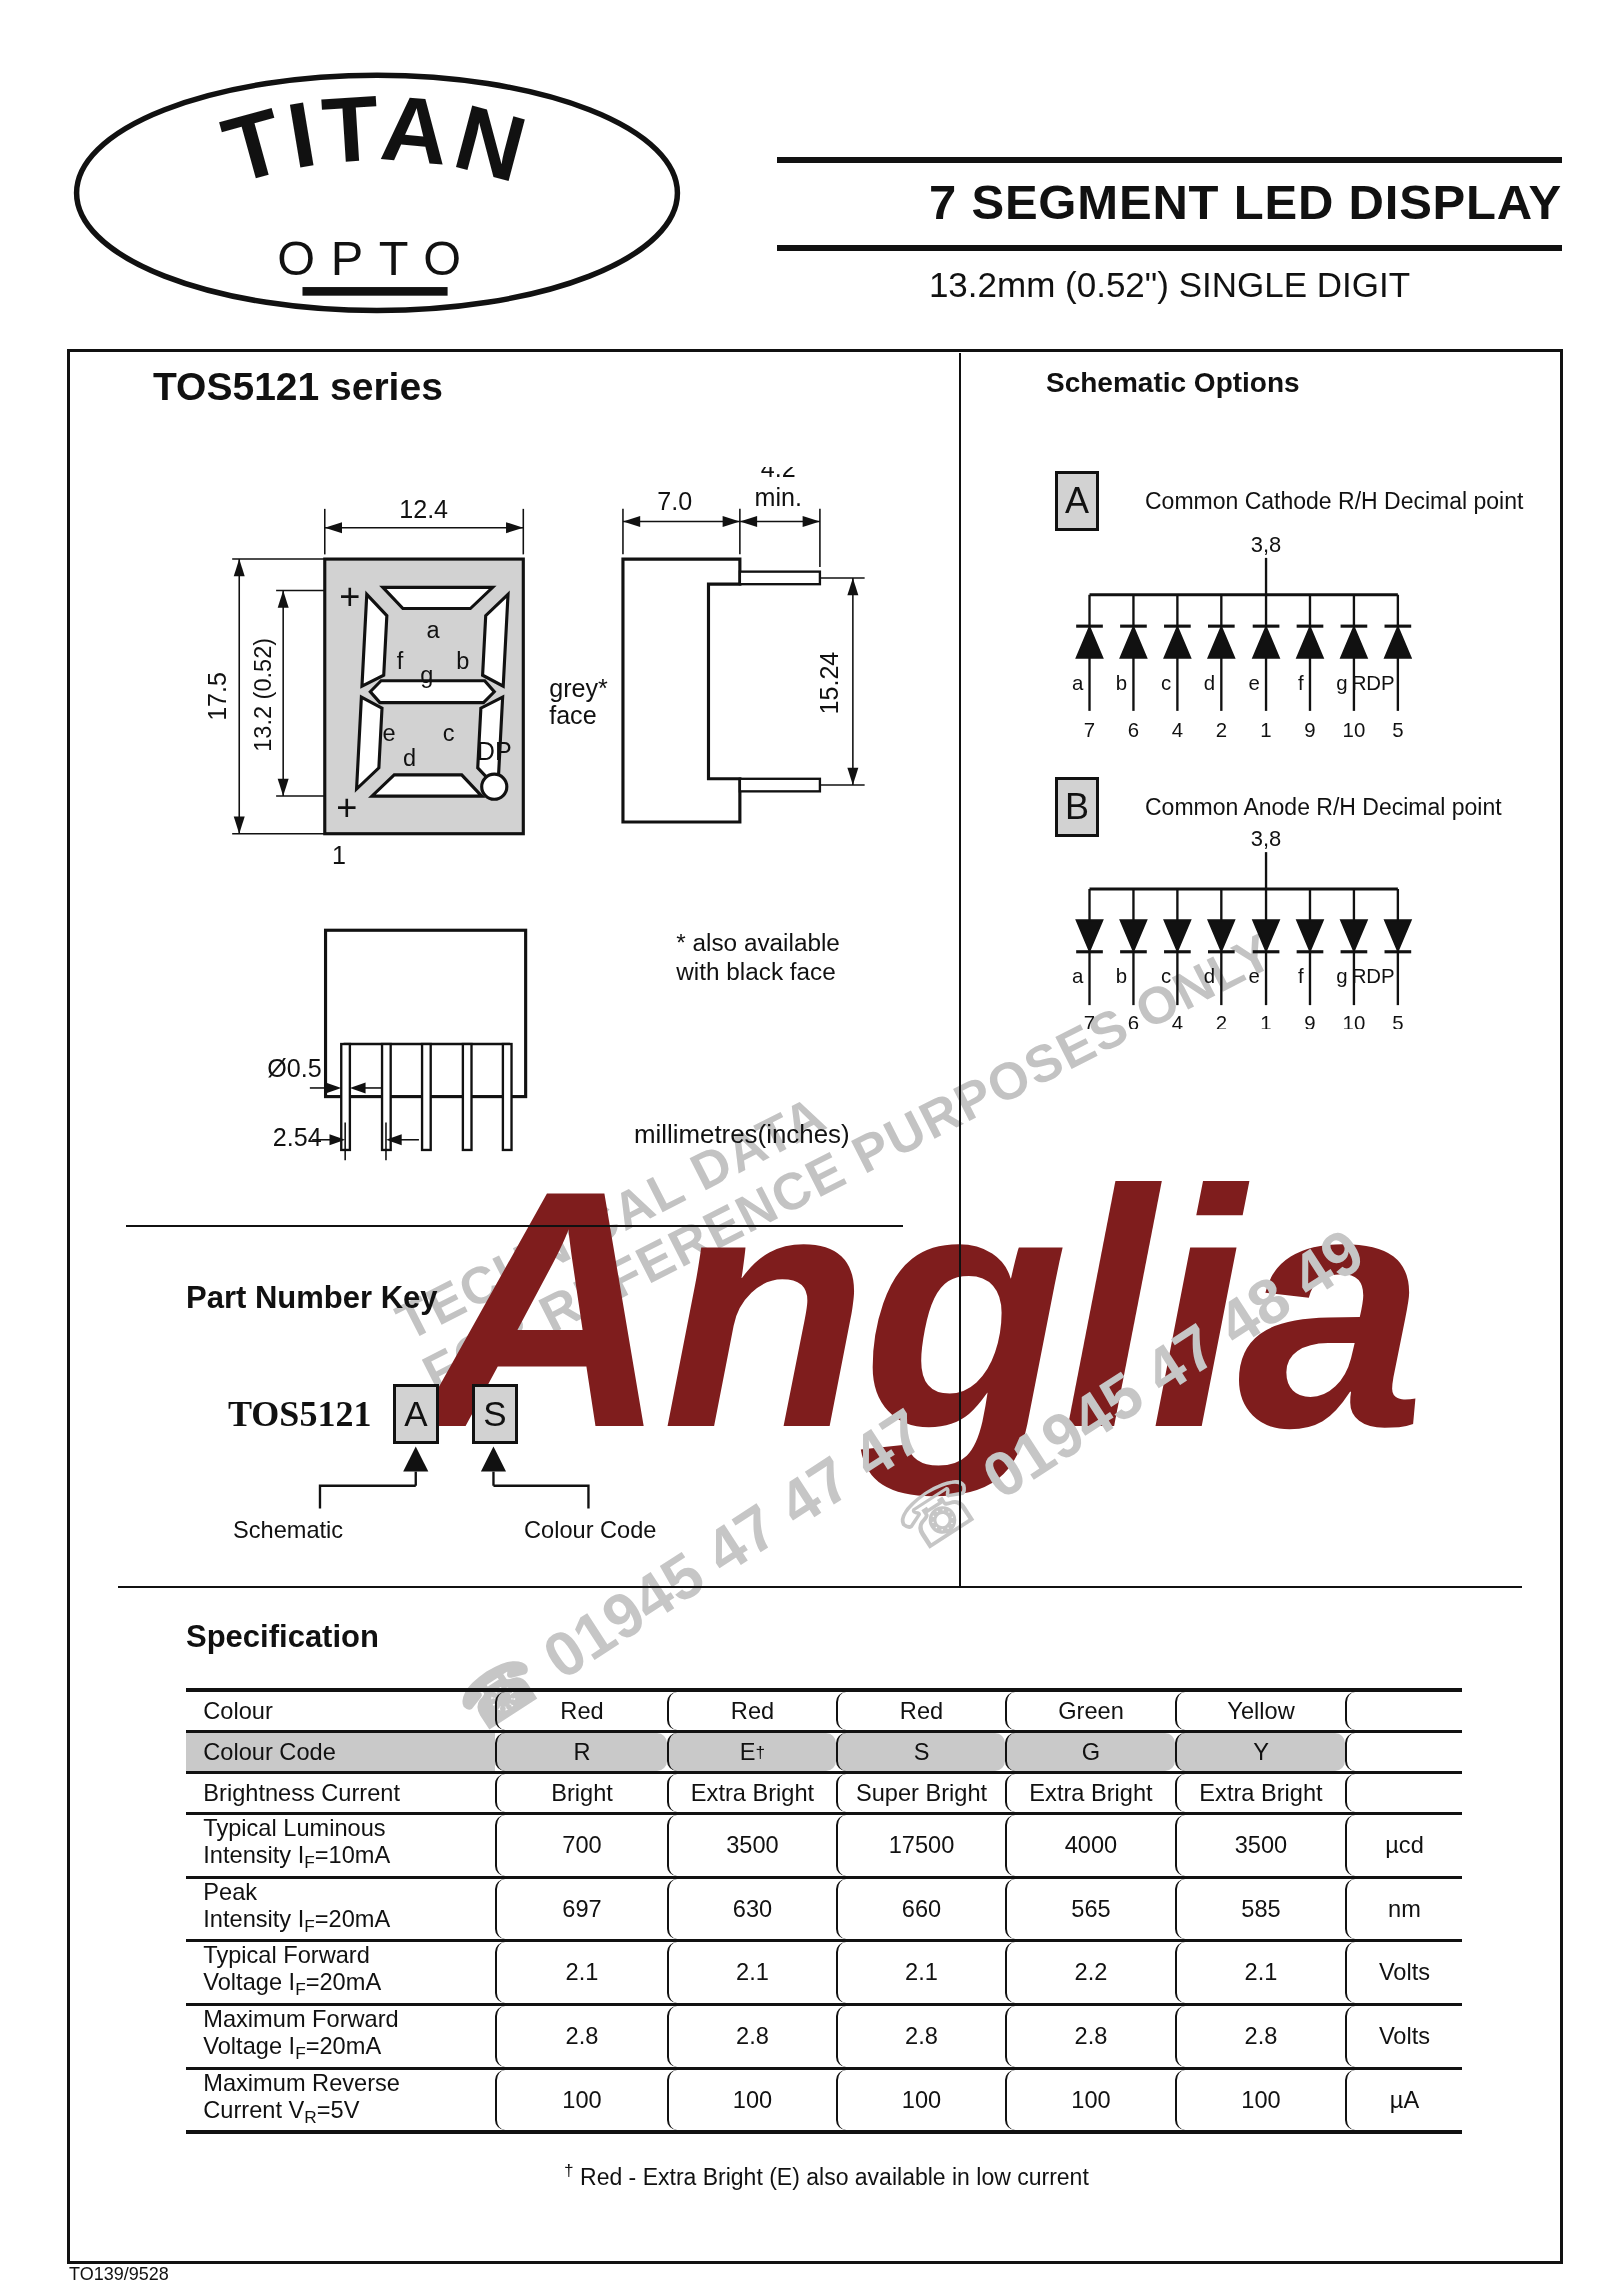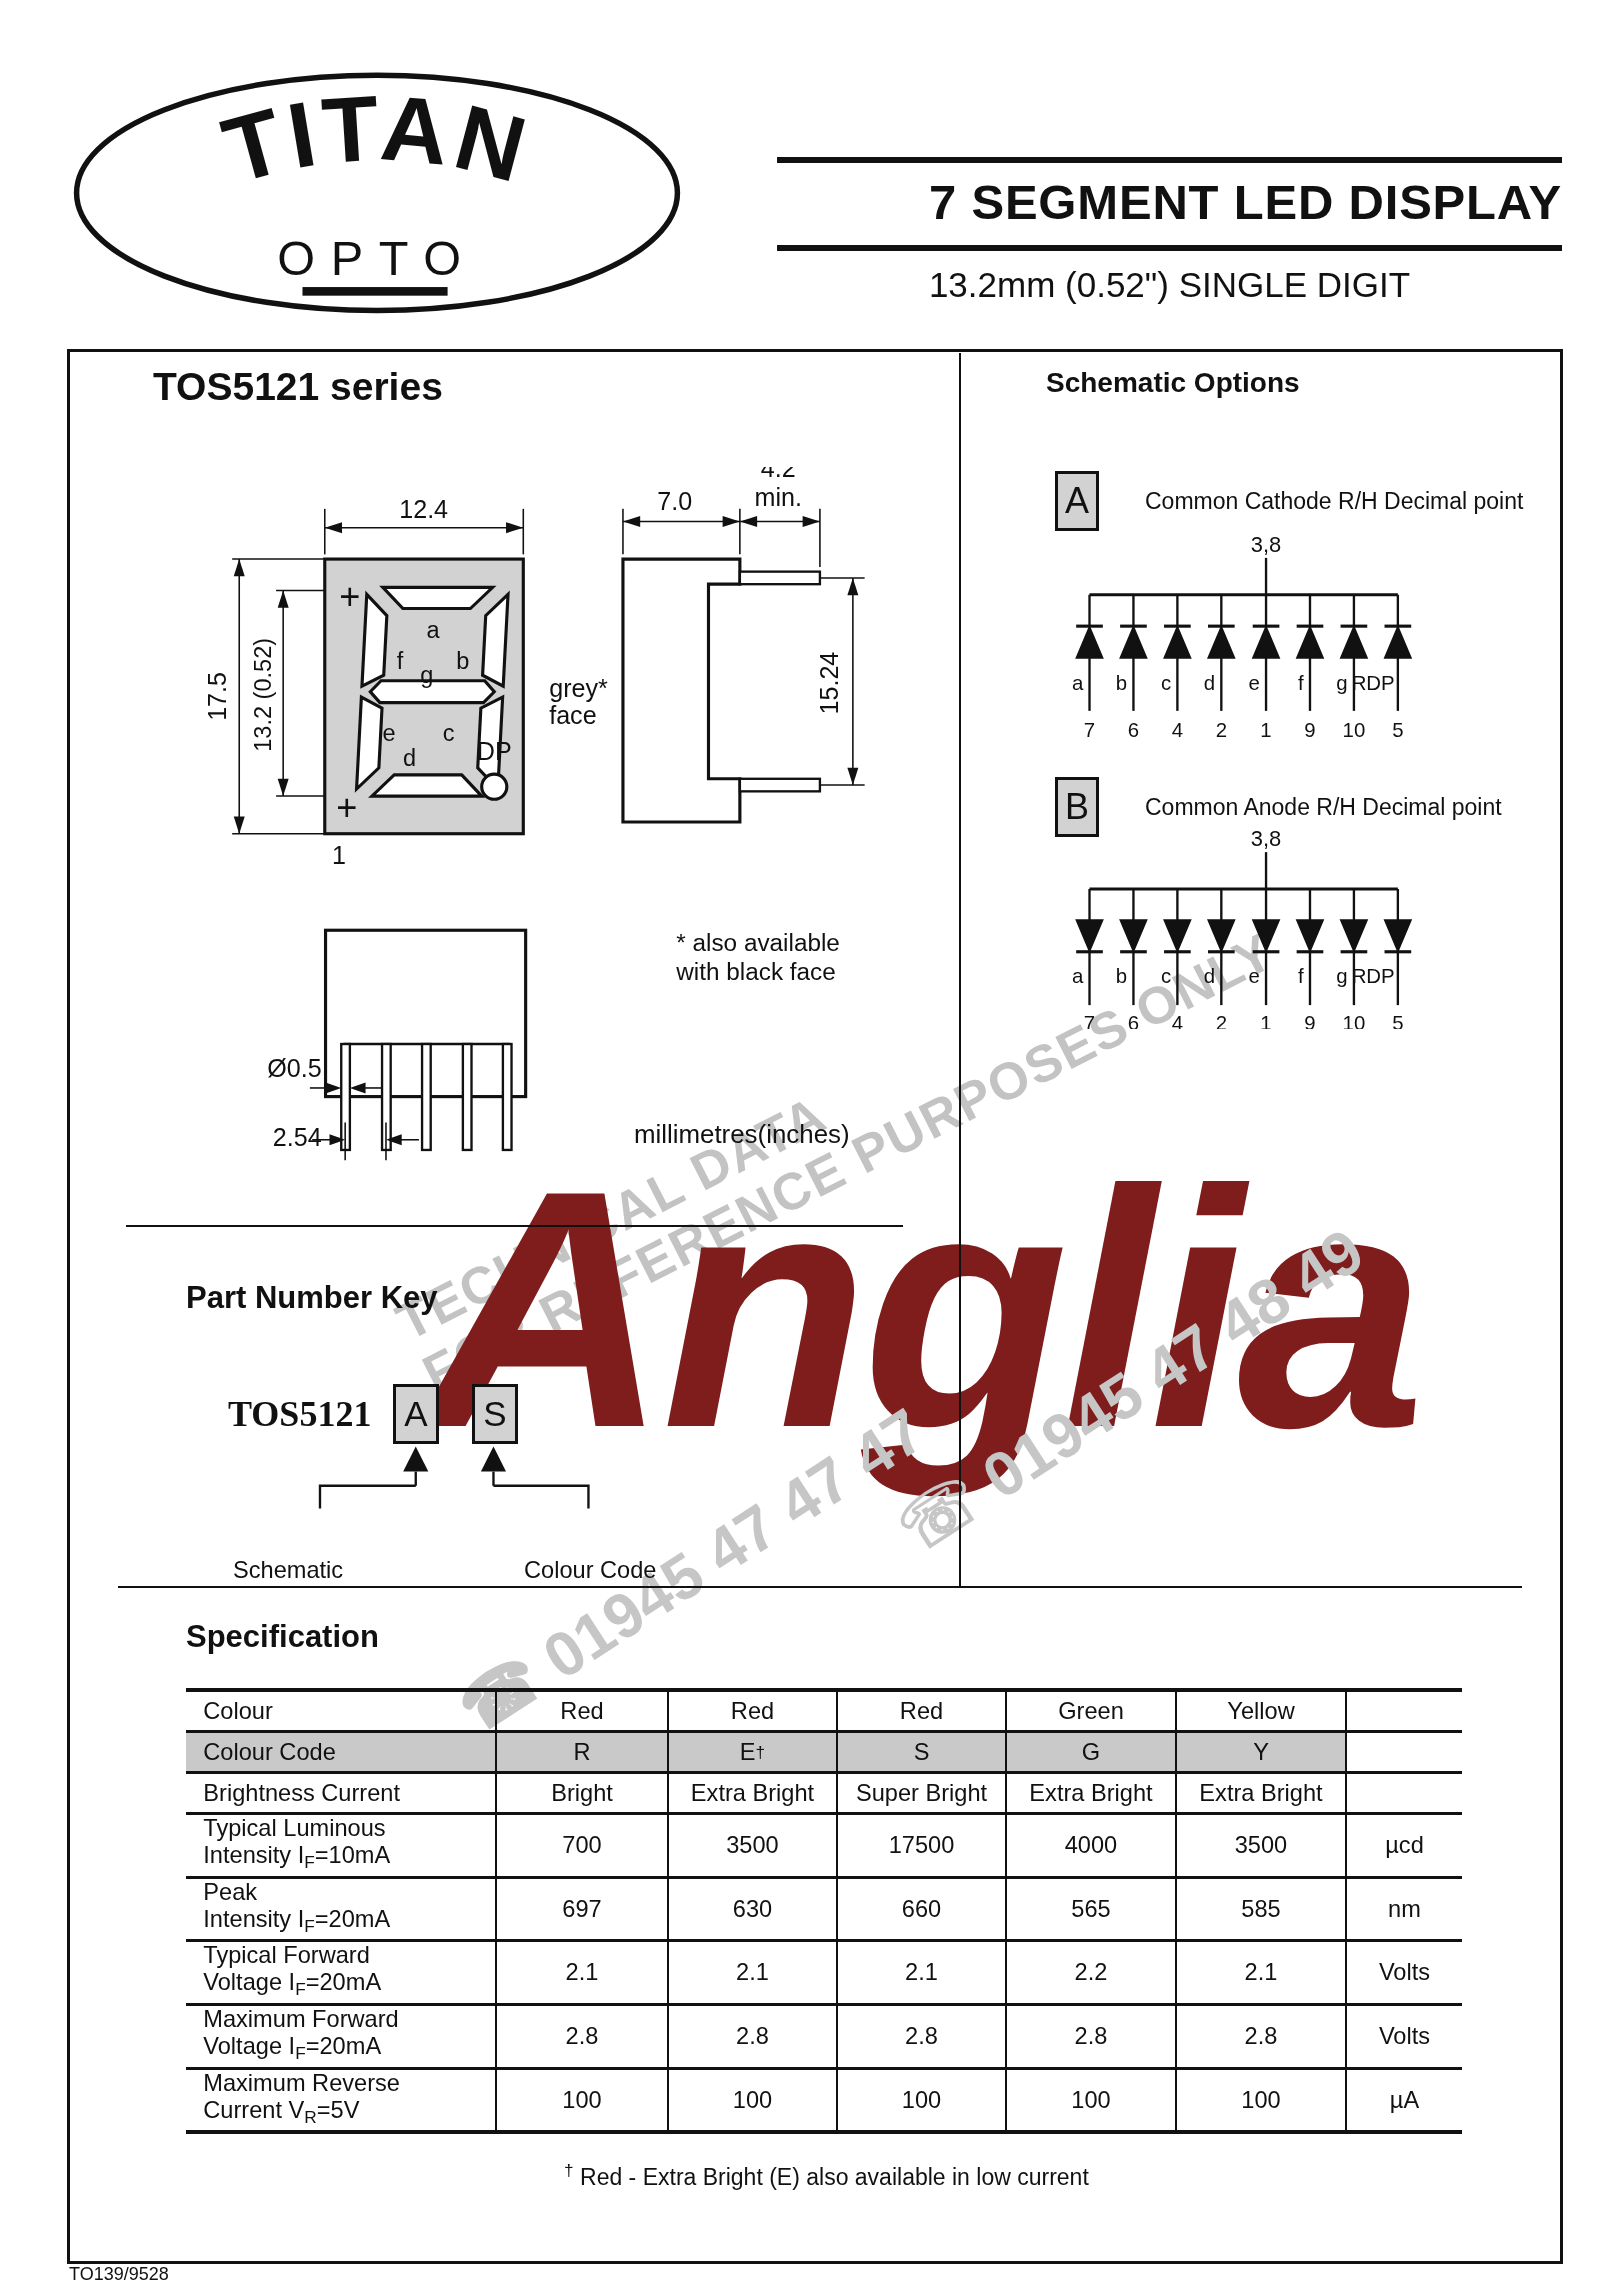--- a/index.html
+++ b/index.html
@@ -25,37 +25,37 @@
     display:flex;align-items:center;justify-content:center;
     font-size:36px;color:#111;box-sizing:border-box;
   }
   .opt-title{font-size:23px;}
   
   .pnk-box{
     width:46px;height:60px;background:#d2d2d2;border:3.1px solid #111;
     display:flex;align-items:center;justify-content:center;font-size:35px;box-sizing:border-box;
   }
   #pnk-base{font-size:36px;font-weight:bold;}
-  .pnk-label{font-size:23.6px;margin-top:40px;}
+  .pnk-label{font-size:23.6px;}
   
   .wm{color:#c3c3c3;pointer-events:none;white-space:nowrap;}
   #wm-tech{transform:rotate(-27deg);transform-origin:left bottom;font-size:52px;font-weight:bold;line-height:58px;letter-spacing:1.6px;}
   #wm-anglia{font-size:338px;font-weight:bold;font-style:italic;color:#7f1d1d;letter-spacing:-6.3px;}
   .wm-phone{transform:rotate(-33deg);transform-origin:left bottom;font-size:63px;font-weight:bold;color:#c6c6c6;}
   .wm-phone .ficon{font-size:66px;}
   
   #spec-table{border-top:4.7px solid #111;border-bottom:4.7px solid #111;}
   .trow{display:grid;grid-template-columns:309px 172px 169px 169px 170px 170px 117px;}
   .trow + .trow{border-top:3.9px solid #111;}
   .tcell{
     display:flex;align-items:center;justify-content:center;text-align:center;
     font-size:23.6px;box-sizing:border-box;min-height:38px;line-height:27px;
   }
   .tcell.lbl{justify-content:flex-start;text-align:left;padding-left:17.3px;}
-  .tcell.vline{border-left:2.4px solid #111;}
+  .tcell.vline{border-left:2.4px solid #111;border-radius:10px;}
   .rowtall .tcell{min-height:60px;}
   .grey{background:#c9c9c9;}
   sub.sm{font-size:17.3px;vertical-align:-4.7px;}
   sup.dg{font-size:17.3px;vertical-align:9.4px;}
   #footnote{font-size:23px;}
   #doc-code{font-size:18px;}
   svg text{font-family:"Liberation Sans", sans-serif;fill:#111;}
 </style>
 </head>
 <body>

